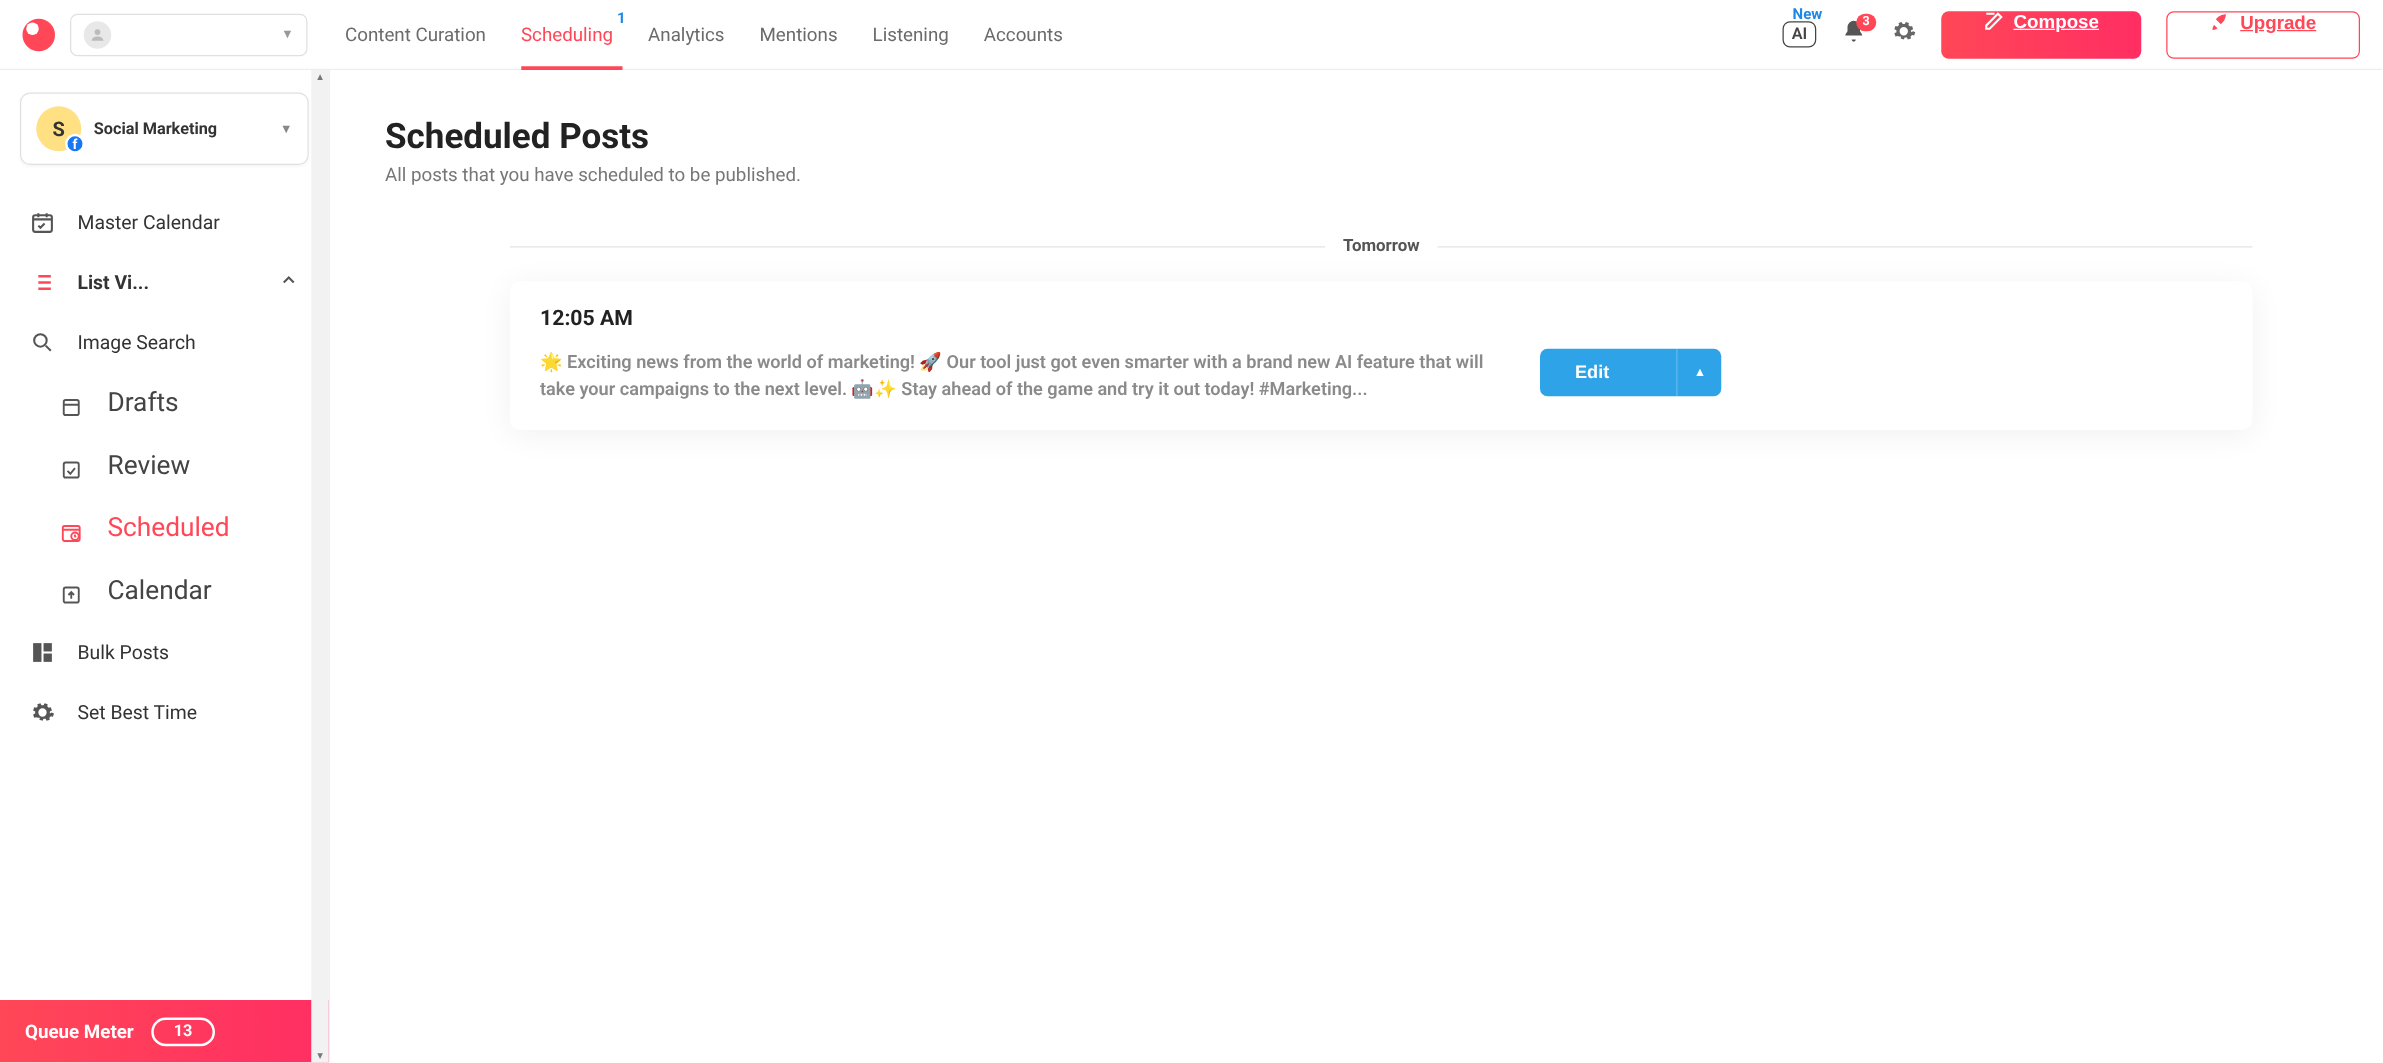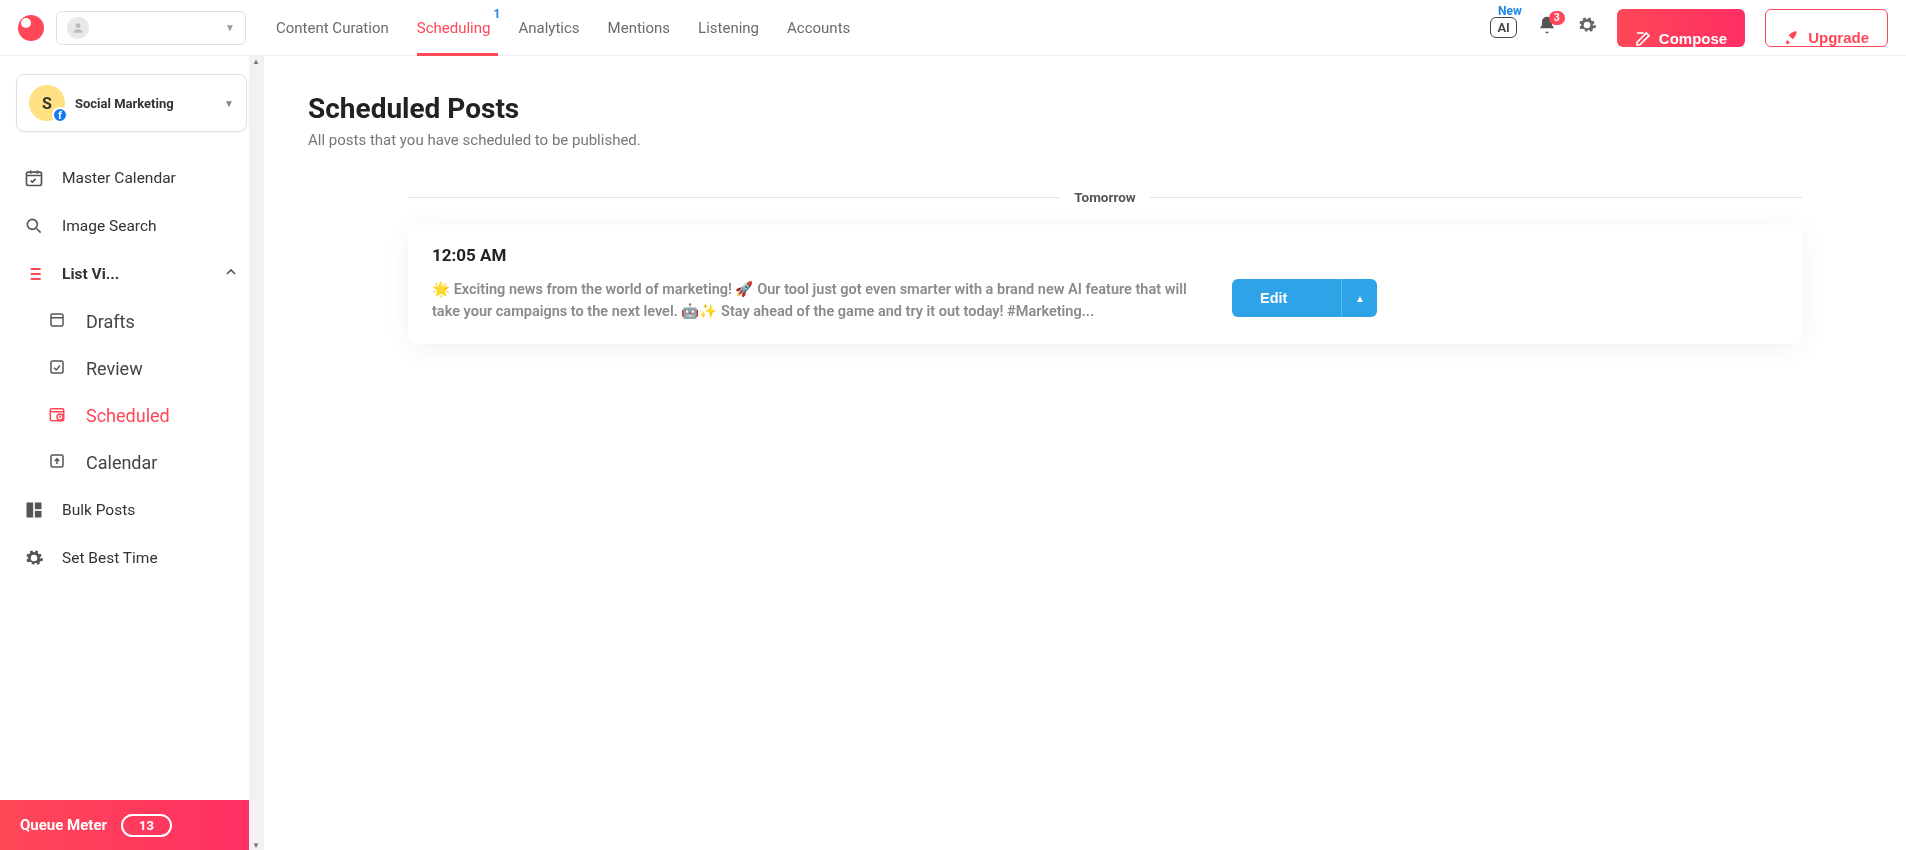--- a/index.html
+++ b/index.html
@@ -18,21 +18,21 @@
 .nav-link.active { color: #ff4757; }
 .nav-link.active::after { content: ""; position: absolute; bottom: -1px; left: 0; right: -8px; height: 3px; background: #ff4757; }
 .nav-badge { position: absolute; top: 6px; right: -10px; color: #1e88e5; font-size: 12px; font-weight: 700; }
 
 .nav-right { margin-left: auto; display: flex; align-items: center; gap: 20px; }
 .ai-chip { border: 1.5px solid #444; border-radius: 6px; padding: 2px 6px; font-size: 13px; font-weight: 600; color: #444; position: relative; }
 .ai-new { position: absolute; top: -14px; right: -6px; font-size: 12px; font-weight: 700; color: #1e88e5; }
 .bell { position: relative; font-size: 20px; color: #555; }
 .bell-badge { position: absolute; top: -4px; right: -8px; background: #ff4757; color: #fff; font-size: 10px; border-radius: 8px; padding: 0 5px; line-height: 14px; font-weight:700; }
 .gear { font-size: 20px; color: #666; }
-.btn { height: 38px; border-radius: 6px; display: flex; align-items: flex-end; padding: 0 18px; font-weight: 600; font-size: 15px; cursor: pointer; }
+.btn { height: 38px; border-radius: 6px; display: flex; align-items: flex-start; padding: 0 34px; font-weight: 600; font-size: 15px; cursor: pointer; text-decoration: underline; }
 .btn-compose { background: linear-gradient(90deg, #ff4757, #ff2e63); color: #fff; border: none; }
 .btn-upgrade { background: #fff; border: 1.5px solid #ff4757; color: #ff4757; }
 .btn svg, .btn .icn { margin-right: 8px; }
 
 
 .main { display: flex; height: calc(100vh - 56px); }
 .sidebar-wrap { width: 264px; position: relative; background: #fff; border-right: 1px solid #f0f0f0; display:flex; flex-direction:column; }
 .sidebar-scroll { flex: 1; overflow-y: auto; padding: 18px 16px; position: relative; }
 .scroll-gutter { position:absolute; right:0; top:0; bottom:0; width:14px; background:#f2f2f2; }
 .scroll-caret { font-size: 9px; color:#777; text-align:center; width:100%; }
@@ -44,21 +44,21 @@
 .profile-avatar .fb { position:absolute; bottom:-2px; right:-3px; width:16px; height:16px; border-radius:50%; background:#1877f2; color:#fff; font-size:11px; font-weight:700; display:flex;align-items:center;justify-content:center; border:2px solid #fff; }
 .profile-name { font-weight: 700; font-size: 13px; color: #333; flex:1; }
 .profile-caret { color:#888; font-size:10px; }
 
 .side-item { display: flex; align-items: center; gap: 16px; padding: 14px 8px; color: #333; font-size: 15.5px; cursor: pointer; }
 .side-item .icn { width: 22px; text-align:center; color:#555; }
 .side-item.expandable { font-weight: 700; }
 .side-item.expandable .icn { color: #ff4757; }
 .side-item.expandable .chev { margin-left:auto; color:#555; }
 .sub-list { padding-left: 24px; }
-.sub-item { display:flex; align-items:flex-start; gap:16px; padding:13px 8px; color:#444; font-size:18px; cursor:pointer; }
+.sub-item { display:flex; align-items:flex-end; gap:16px; padding:13px 8px; color:#444; font-size:21px; cursor:pointer; }
 .sub-item.active { color: #ff4757; }
 .sub-item .icn { width:22px; text-align:center; }
 
 .queue-bar { height: 50px; background: linear-gradient(90deg, #ff4757, #ff2e63); color: #fff; display:flex; align-items:center; padding:0 20px; font-weight:700; font-size:15px; gap:14px;text-align:center; }
 .queue-pill { border:2px solid #fff; border-radius: 14px; padding: 2px 16px; font-size:13px; }
 
 
 .content { flex:1; padding: 36px 44px; overflow:auto; }
 .page-title { font-size: 28px; font-weight: 700; color:#222; margin-bottom: 6px; }
 .page-sub { color: #777; font-size: 15px; margin-bottom: 40px; }
@@ -153,39 +153,39 @@
 
       <div class="side-item">
         <span class="icn">
             <svg width="20" height="20" viewBox="0 0 24 24" fill="none" stroke="#555" stroke-width="2">
               <rect x="3" y="5" width="18" height="16" rx="2"></rect>
               <path d="M3 9h18M8 3v4M16 3v4M8 15l2 2 4-4"></path>
             </svg>
           </span>
         <span>Master Calendar</span>
       </div>
-      <div class="side-item">
-        <span class="icn">
-            <svg width="20" height="20" viewBox="0 0 24 24" fill="none" stroke="#555" stroke-width="2">
-              <circle cx="10" cy="10" r="6"></circle>
-              <path d="M20 20l-5-5"></path>
-            </svg>
-          </span>
-        <span>Image Search</span>
-      </div>
       <div class="side-item expandable">
         <span class="icn">
             <svg width="20" height="20" viewBox="0 0 24 24" fill="none" stroke="#ff4757" stroke-width="2.5">
               <path d="M8 6h12M8 12h12M8 18h12M4 6h0M4 12h0M4 18h0"></path>
             </svg>
           </span>
         <span style="flex:1">List Vi...</span>
         <span class="chev"><svg width="16" height="16" viewBox="0 0 24 24" fill="none" stroke="#555" stroke-width="2.5">
               <path d="M6 15l6-6 6 6"></path>
             </svg></span>
+      </div>
+      <div class="side-item">
+        <span class="icn">
+            <svg width="20" height="20" viewBox="0 0 24 24" fill="none" stroke="#555" stroke-width="2">
+              <circle cx="10" cy="10" r="6"></circle>
+              <path d="M20 20l-5-5"></path>
+            </svg>
+          </span>
+        <span>Image Search</span>
       </div>
       <div class="sub-list">
         <div class="sub-item">
           <span class="icn">
               <svg width="18" height="18" viewBox="0 0 24 24" fill="none" stroke="#555" stroke-width="2">
                 <rect x="4" y="4" width="16" height="16" rx="2"></rect>
                 <path d="M4 9h16"></path>
               </svg>
             </span>
           <span>Drafts</span>

